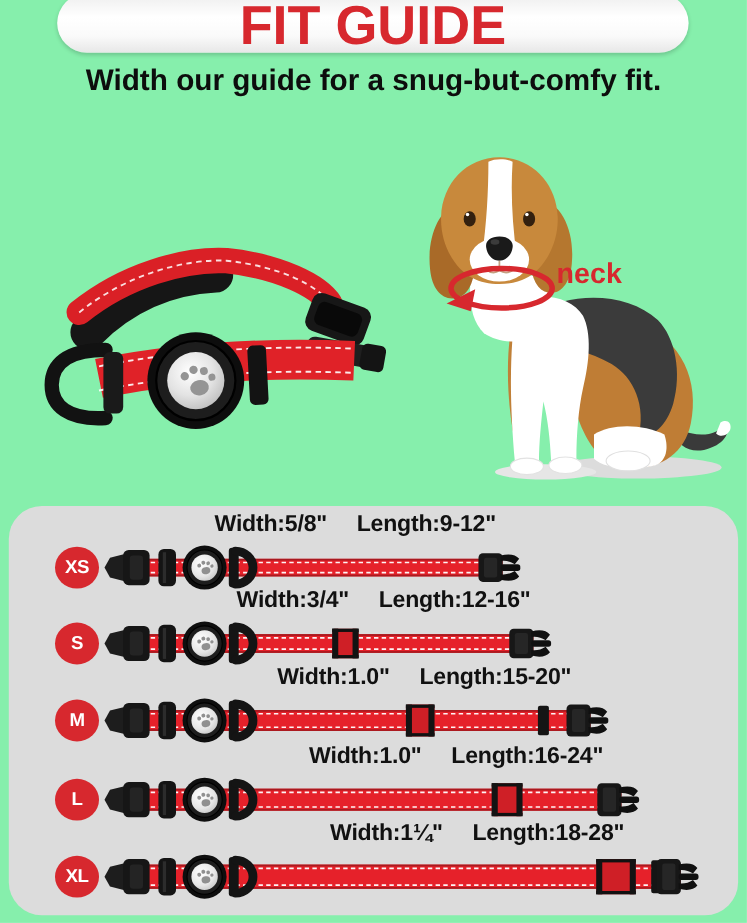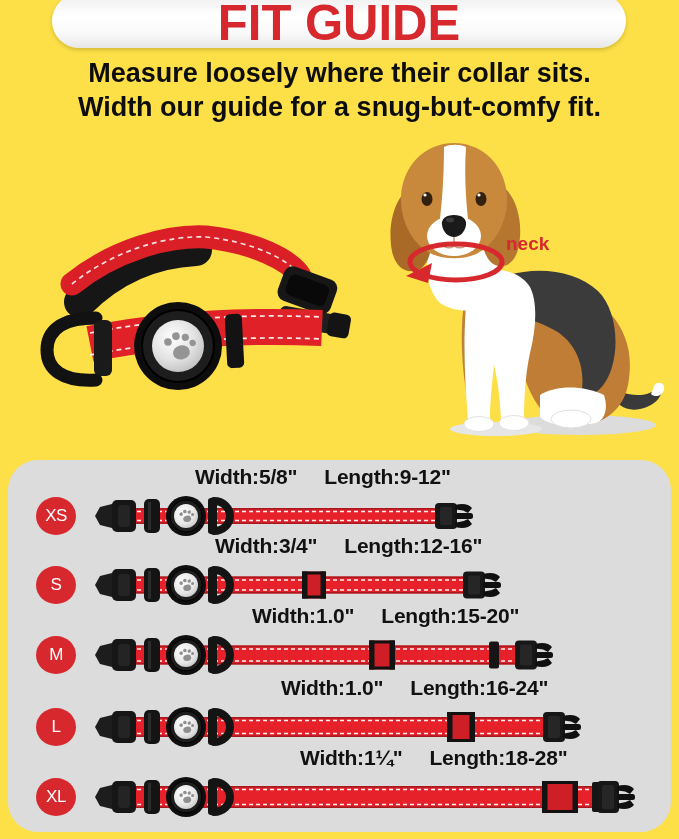--- a/index.html
+++ b/index.html
@@ -1,17 +1,17 @@
 <!DOCTYPE html>
 <html><head>
 <meta charset="utf-8">
 <style>
   html,body{margin:0;padding:0;background:#ffffff;}
   .stage{
-    position:relative;width:679px;height:839px;background:#fde047;overflow:hidden;
+    position:relative;width:679px;height:839px;background:#86efac;overflow:hidden;
     font-family:"Liberation Sans",sans-serif;
   }
   
   .title-pill{
     position:absolute;left:52px;top:-6px;width:574px;height:54px;border-radius:28px;
     background:linear-gradient(180deg,#ededed 0%,#ffffff 40%,#fafafa 72%,#e7e7e7 100%);
     box-shadow:0 2px 4px rgba(0,0,0,.18);
   }
   .title-text{
     position:absolute;left:0;top:0;width:100%;height:54px;line-height:58px;text-align:center;
@@ -19,51 +19,50 @@
     transform:scaleX(.98);white-space:nowrap;
   }
   .subtitle{
     position:absolute;left:0;top:56px;width:679px;text-align:center;
     font-size:27px;font-weight:700;color:#0d0d0d;line-height:34px;
   }
   
   .collar-photo{position:absolute;left:28px;top:222px;}
   .dog-photo{position:absolute;left:368px;top:133px;}
   .neck-label{
-    position:absolute;left:506px;top:233px;font-size:19px;font-weight:700;color:#d7282e;
+    position:absolute;left:506px;top:233px;font-size:26px;font-weight:700;color:#d7282e;
   }
   
   .size-panel{
     position:absolute;left:8px;top:460px;width:663px;height:372px;border-radius:30px;
     background:#dcdcdc;
   }
   .size-row{position:absolute;left:0;width:663px;height:44px;}
   .size-badge{
-    position:absolute;left:28px;top:3px;width:40px;height:38px;border-radius:50%;
-    background:#d7282e;color:#ffffff;font-weight:400;font-size:17px;
+    position:absolute;left:42px;top:3px;width:40px;height:38px;border-radius:50%;
+    background:#d7282e;color:#ffffff;font-weight:700;font-size:17px;
     display:flex;align-items:center;justify-content:center;letter-spacing:-0.5px;
   }
   .row-labels{
     position:absolute;top:-29px;white-space:nowrap;font-size:21px;font-weight:700;color:#111111;
     letter-spacing:-0.2px;
   }
   .row-labels .w{margin-right:27px;}
   .row-collar{position:absolute;top:0;height:44px;}
   .row-collar svg{display:block;}
 </style>
 </head>
 <body>
 
 <div class="stage">
 
   <div class="title-pill">
     <div class="title-text">FIT GUIDE</div>
   </div>
   <div class="subtitle">
-    <div>Measure loosely where their collar sits.</div>
     <div>Width our guide for a snug-but-comfy fit.</div>
   </div>
 
   <svg class="collar-photo" width="334" height="208" viewBox="0 0 334 208">
     <defs>
       <radialGradient id="silverMain" cx="40%" cy="35%" r="75%">
         <stop offset="0%" stop-color="#ffffff"></stop>
         <stop offset="55%" stop-color="#e3e3e3"></stop>
         <stop offset="100%" stop-color="#b9b9b9"></stop>
       </radialGradient>

